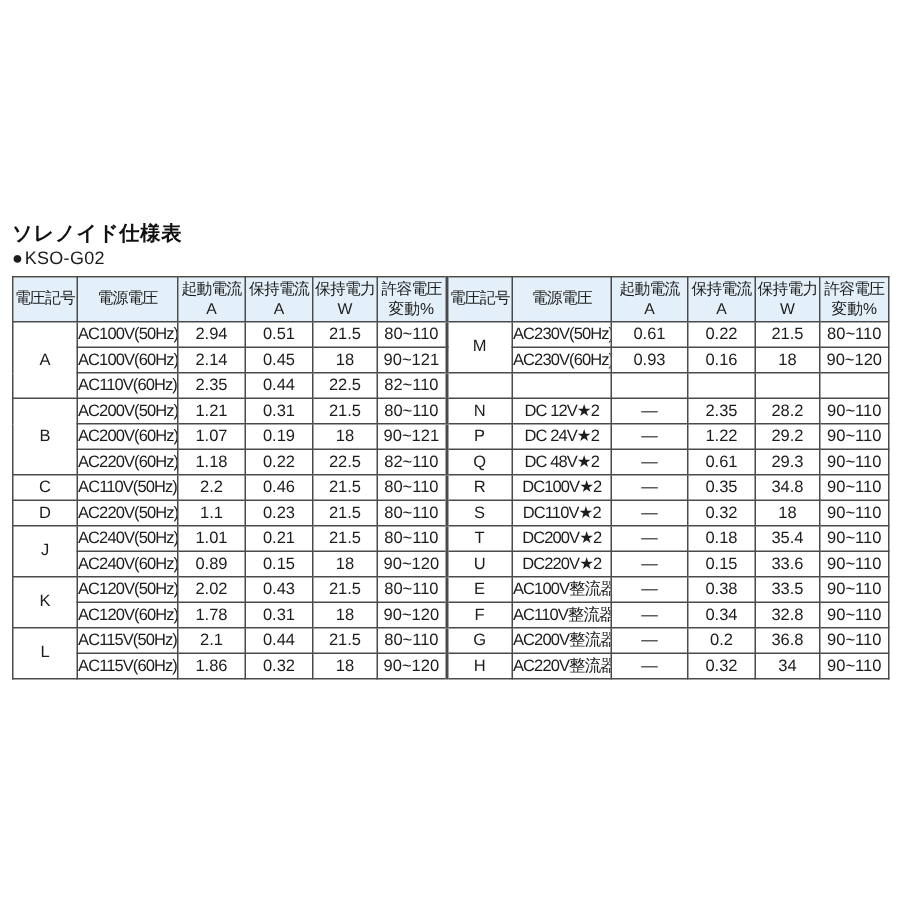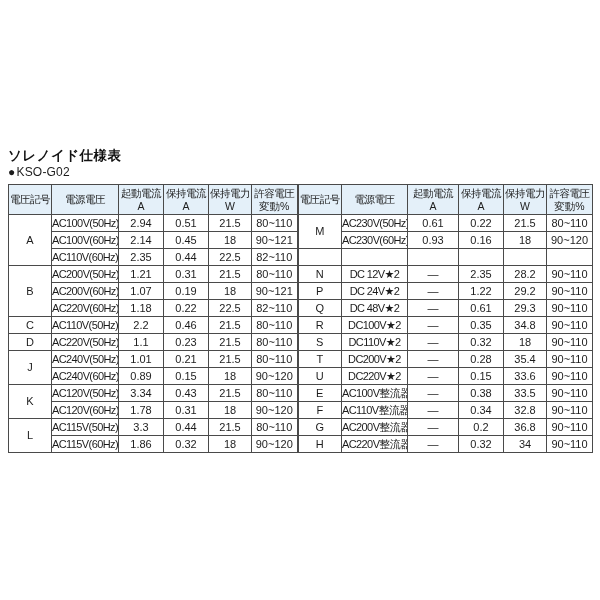--- a/index.html
+++ b/index.html
@@ -184,41 +184,41 @@
           <tr>
             <td rowspan="2" class="sym">J</td>
             <td class="v">AC240V(50Hz)</td>
             <td>1.01</td>
             <td>0.21</td>
             <td>21.5</td>
             <td>80~110</td>
             <td class="sym dl">T</td>
             <td class="v">DC200V★2</td>
             <td>—</td>
-            <td>0.28</td>
+            <td>0.18</td>
             <td>35.4</td>
             <td>90~110</td>
           </tr>
           <tr>
             <td class="v">AC240V(60Hz)</td>
             <td>0.89</td>
             <td>0.15</td>
             <td>18</td>
             <td>90~120</td>
             <td class="sym dl">U</td>
             <td class="v">DC220V★2</td>
             <td>—</td>
             <td>0.15</td>
             <td>33.6</td>
             <td>90~110</td>
           </tr>
           <tr>
             <td rowspan="2" class="sym">K</td>
             <td class="v">AC120V(50Hz)</td>
-            <td>3.34</td>
+            <td>2.02</td>
             <td>0.43</td>
             <td>21.5</td>
             <td>80~110</td>
             <td class="sym dl">E</td>
             <td class="v">AC100V整流器付</td>
             <td>—</td>
             <td>0.38</td>
             <td>33.5</td>
             <td>90~110</td>
           </tr>
@@ -231,21 +231,21 @@
             <td class="sym dl">F</td>
             <td class="v">AC110V整流器付</td>
             <td>—</td>
             <td>0.34</td>
             <td>32.8</td>
             <td>90~110</td>
           </tr>
           <tr>
             <td rowspan="2" class="sym">L</td>
             <td class="v">AC115V(50Hz)</td>
-            <td>3.3</td>
+            <td>2.1</td>
             <td>0.44</td>
             <td>21.5</td>
             <td>80~110</td>
             <td class="sym dl">G</td>
             <td class="v">AC200V整流器付</td>
             <td>—</td>
             <td>0.2</td>
             <td>36.8</td>
             <td>90~110</td>
           </tr>

